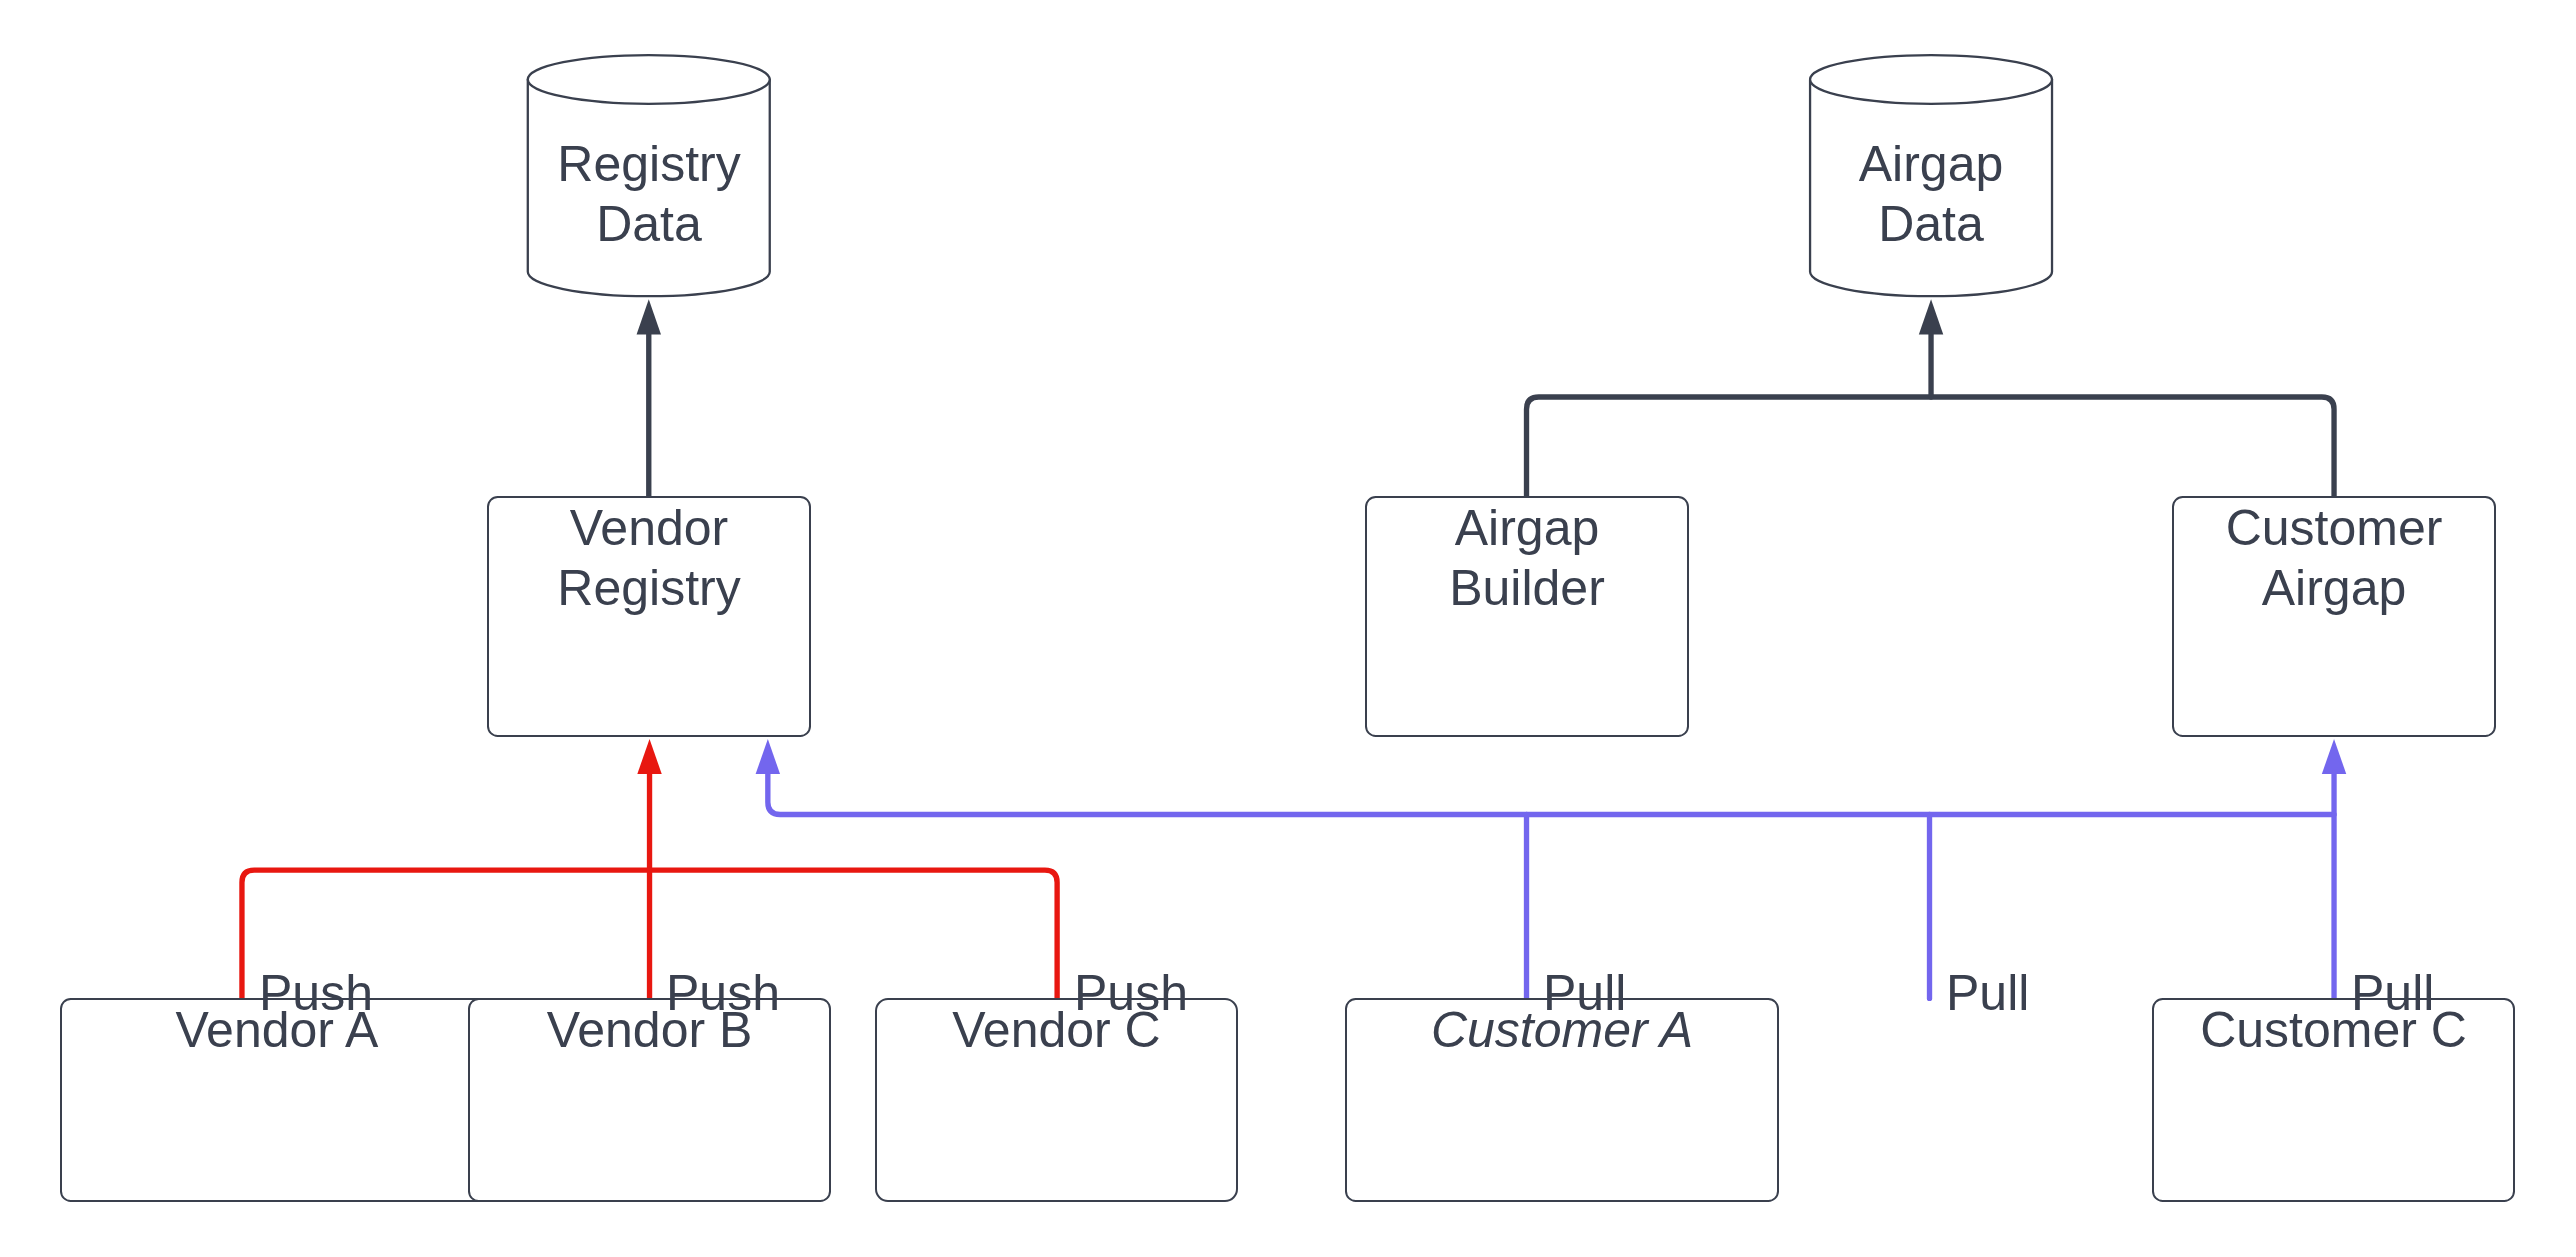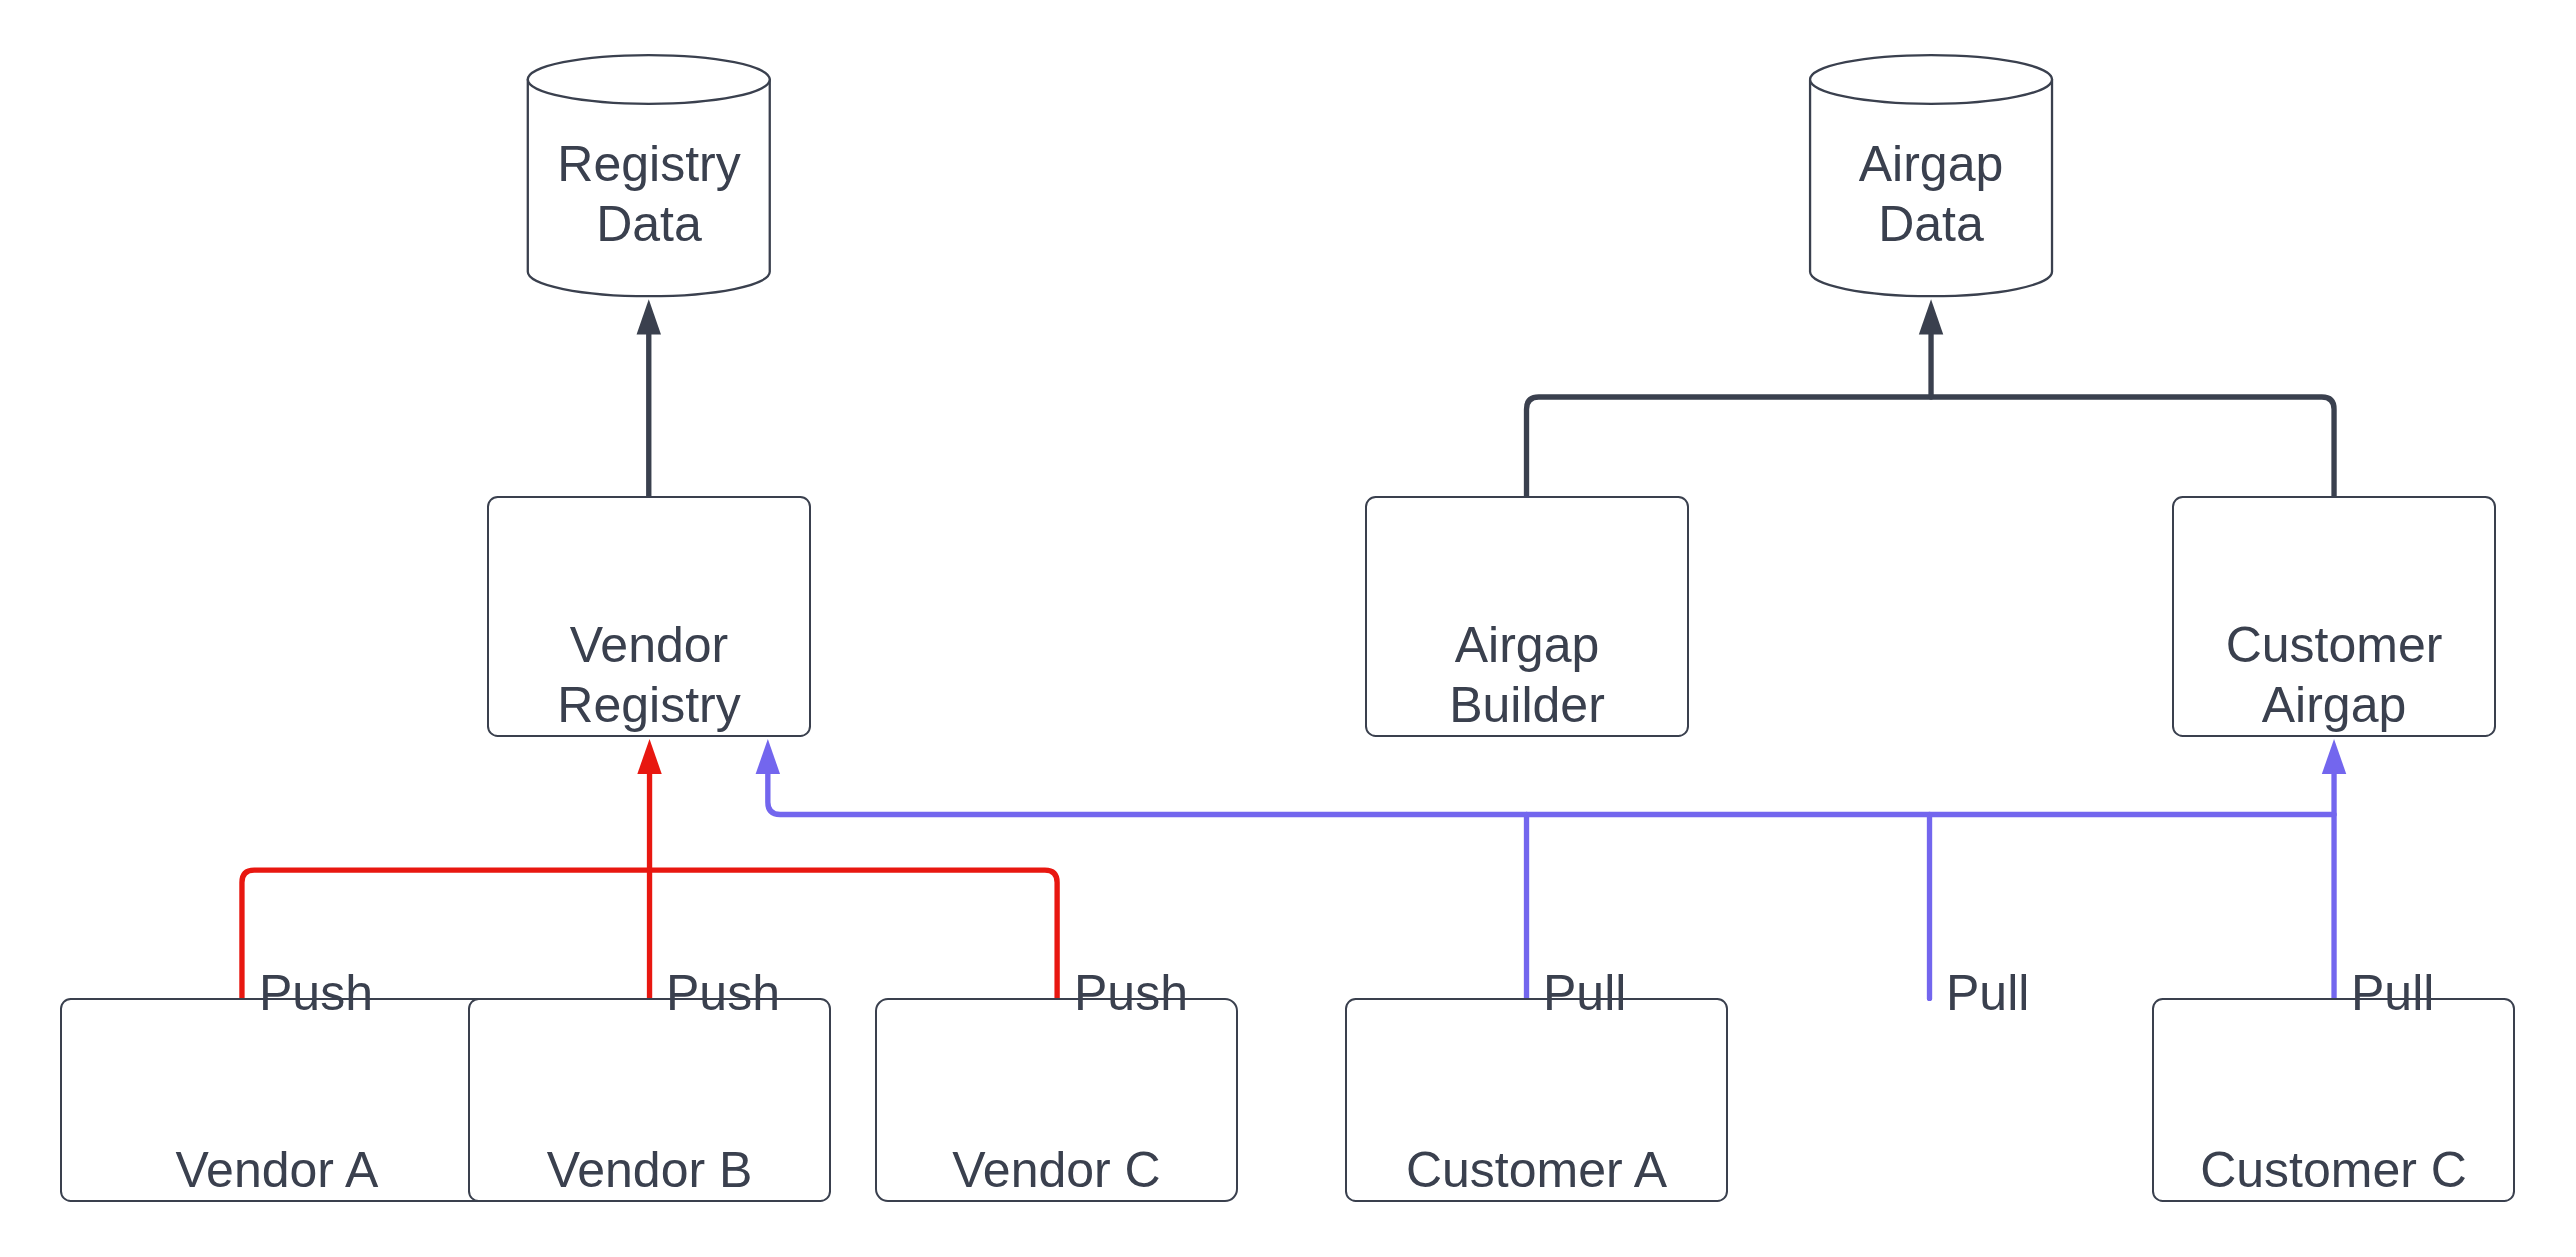--- a/index.html
+++ b/index.html
@@ -35,21 +35,21 @@
     stroke: var(--dark, #3a404e);
     stroke-width: 3;
   }
   .box {
     position: absolute;
     box-sizing: border-box;
     border: 2.3px solid var(--dark, #3a404e);
     border-radius: 10.7px;
     background: var(--node_fill, #ffffff);
     display: flex;
-    align-items: flex-end;
+    align-items: flex-start;
     justify-content: center;
     z-index: 1;
   }
   .lbl {
     font-size: 50px;
     line-height: 60px;
     text-align: center;
     white-space: pre-line;
   }
   .cyl-label {
@@ -125,21 +125,21 @@
 
   <div class="box" style="left:60px; top:998px; width:434px; height:204px;">
     <div class="lbl">Vendor A</div>
   </div>
   <div class="box" style="left:468px; top:998px; width:363px; height:204px;">
     <div class="lbl">Vendor B</div>
   </div>
   <div class="box" style="left:875px; top:998px; width:363px; height:204px;border-radius:13px;">
     <div class="lbl">Vendor C</div>
   </div>
-  <div class="box" style="left:1345px; top:998px; width:383px; height:204px;">
+  <div class="box" style="left:1345px; top:998px; width:434px; height:204px;font-style:italic;">
     <div class="lbl">Customer A</div>
   </div>
   <div class="box" style="left:2152px; top:998px; width:363px; height:204px;">
     <div class="lbl">Customer C</div>
   </div>
 
   <div class="elabel" style="left:259px; top:930px;">Push</div>
   <div class="elabel" style="left:666px; top:930px;">Push</div>
   <div class="elabel" style="left:1074px; top:930px;">Push</div>
   <div class="elabel" style="left:1543px; top:930px;">Pull</div>

